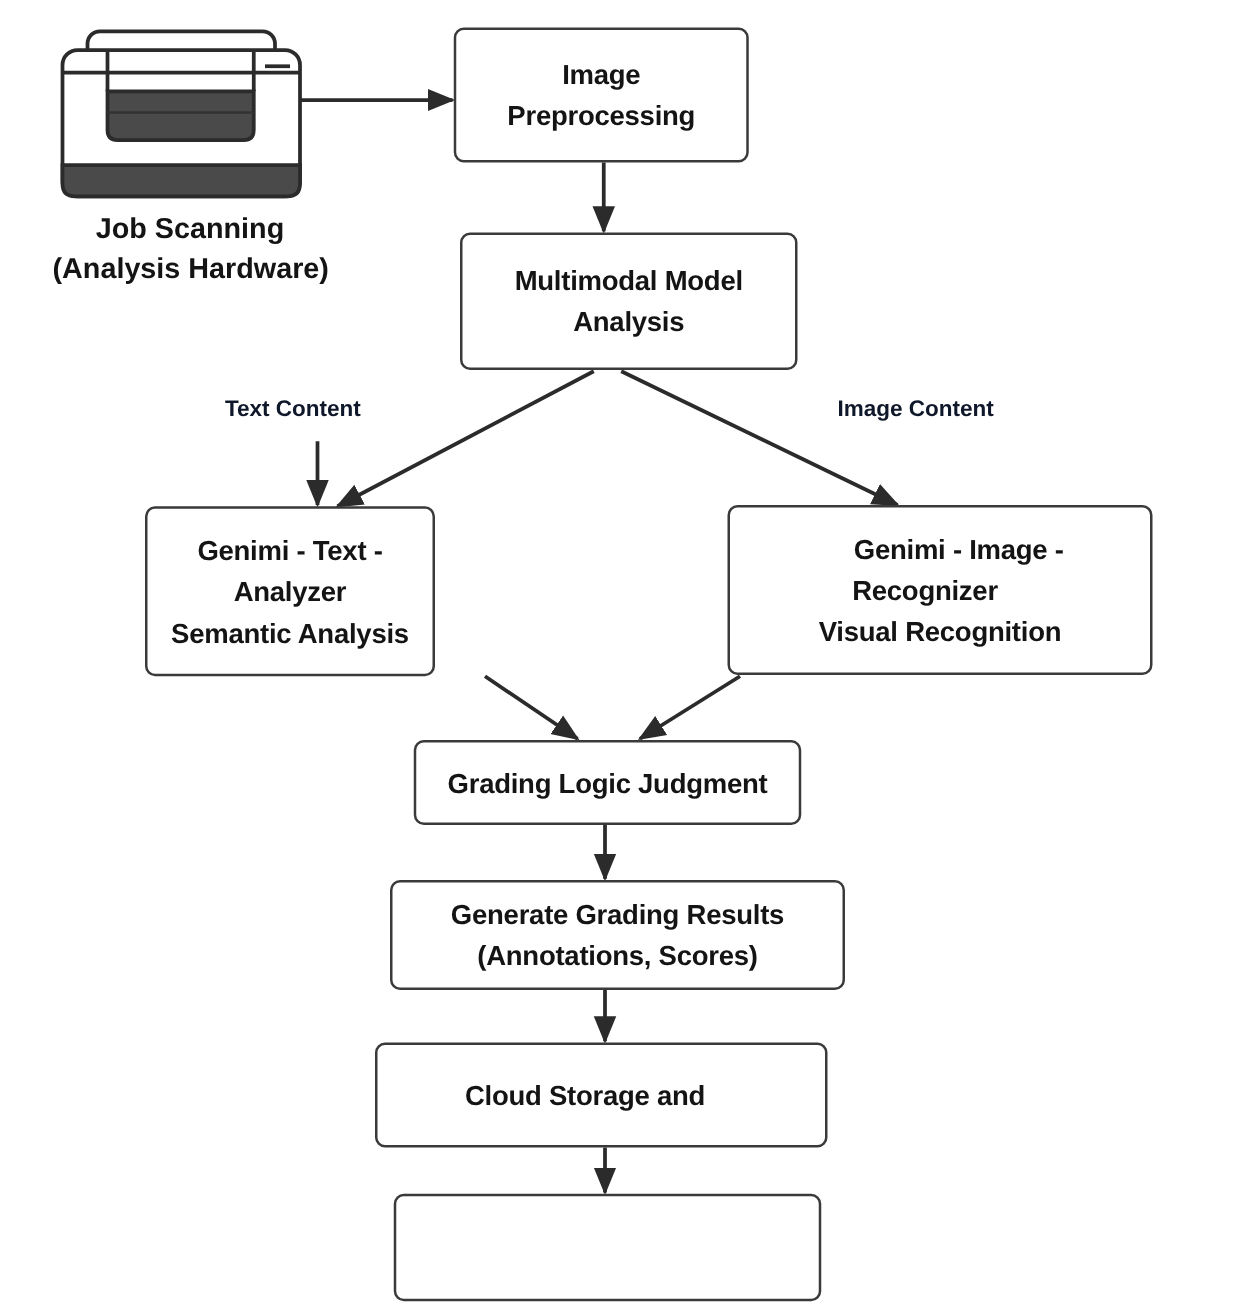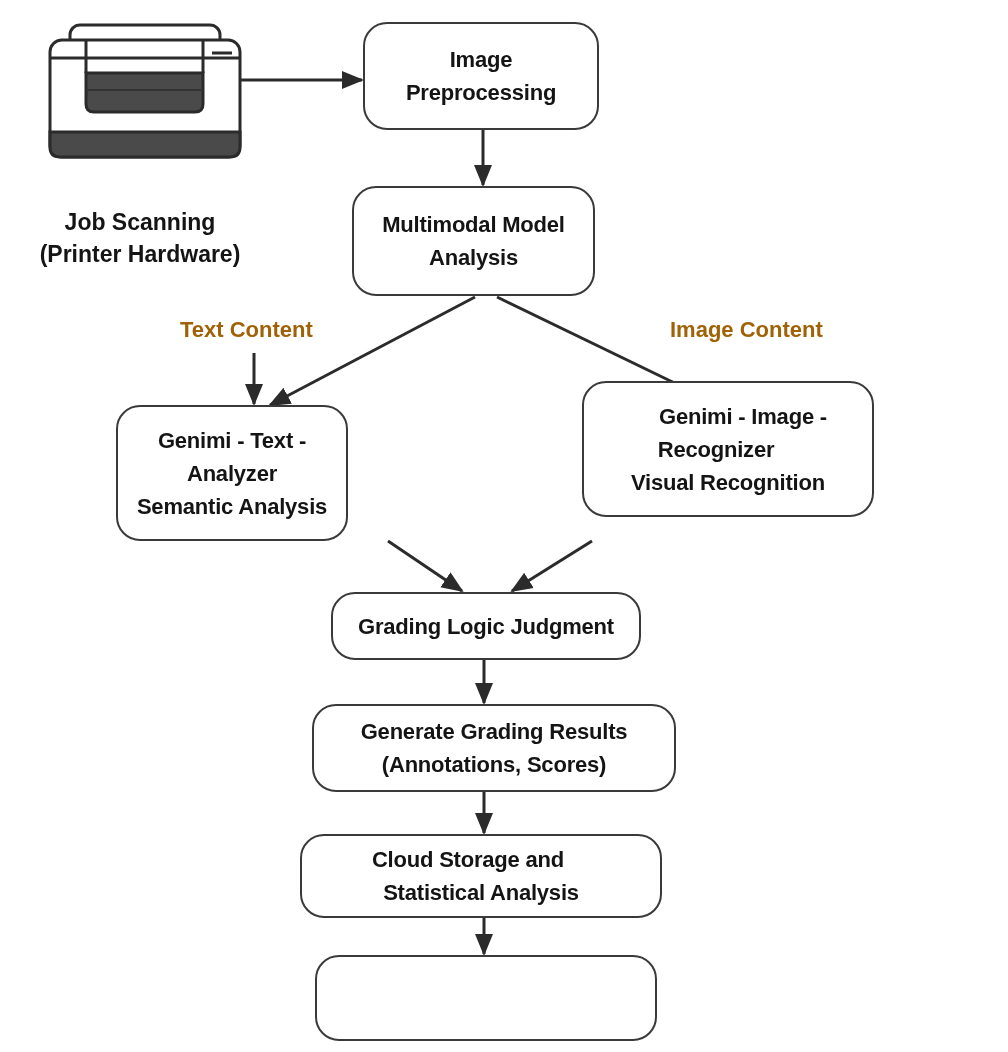--- a/index.html
+++ b/index.html
@@ -1,24 +1,24 @@
 <!DOCTYPE html>
 <html><head>
 <meta charset="utf-8">
 <style>
   html, body { margin:0; padding:0; background:#ffffff; }
   body { width:1008px; height:1052px; position:relative; overflow:hidden;
          font-family:"Liberation Sans", "DejaVu Sans", sans-serif; color:#141414; }
   #canvas { position:absolute; left:0; top:0; }
   .node { position:absolute; box-sizing:border-box; border:2px solid #3a3a3a;
-          border-radius:24px; background:#fff; display:flex; flex-direction:column;
+          border-radius:8px; background:#fff; display:flex; flex-direction:column;
           align-items:center; justify-content:center; text-align:right;
           font-weight:bold; font-size:22px; line-height:33px; letter-spacing:-0.2px; }
   .node span { display:block; white-space:nowrap; }
-  .label { position:absolute; font-weight:bold; font-size:22px; white-space:nowrap; color:#a16207; }
+  .label { position:absolute; font-weight:bold; font-size:18px; white-space:nowrap; color:#0f172a; }
   .printer-caption { position:absolute; font-weight:bold; font-size:23px; line-height:32px;
                      text-align:center; white-space:nowrap; }
 </style>
 </head>
 <body>
 
 <svg id="canvas" width="1008" height="1052">
   <defs>
     <marker id="arrow" markerWidth="10" markerHeight="10" refX="9" refY="5" orient="auto" markerUnits="userSpaceOnUse" viewBox="0 0 10 10">
       <path d="M0,0 L10,5 L0,10 z" fill="#2b2b2b"></path>
@@ -47,58 +47,57 @@
       <line x1="497" y1="297" x2="718" y2="404" stroke="#2b2b2b" stroke-width="3" marker-end="url(#arrowL)"></line>
       <line x1="254" y1="353" x2="254" y2="404" stroke="#2b2b2b" stroke-width="3" marker-end="url(#arrowL)"></line>
       <line x1="388" y1="541" x2="462" y2="591" stroke="#2b2b2b" stroke-width="3" marker-end="url(#arrowL)"></line>
       <line x1="592" y1="541" x2="512" y2="591" stroke="#2b2b2b" stroke-width="3" marker-end="url(#arrowL)"></line>
       <line x1="484" y1="660" x2="484" y2="703" stroke="#2b2b2b" stroke-width="3" marker-end="url(#arrowL)"></line>
       <line x1="484" y1="792" x2="484" y2="833" stroke="#2b2b2b" stroke-width="3" marker-end="url(#arrowL)"></line>
       <line x1="484" y1="918" x2="484" y2="954" stroke="#2b2b2b" stroke-width="3" marker-end="url(#arrowL)"></line>
     </g>
 </svg>
 
-<div class="printer-caption" style="left:30px; top:166px; width:220px;margin-top:40px;">
+<div class="printer-caption" style="left:42px; top:166px; width:220px;">
   <span style="display:block">Job Scanning</span>
-  <span style="display:block">(Printer Hardware)</span>
+  <span style="display:block">(Analysis Hardware)</span>
 </div>
 
 <div class="node" style="left:363px; top:22px; width:236px; height:108px;">
   <span>Image</span>
   <span>Preprocessing</span>
 </div>
 
-<div class="node" style="left:352px; top:186px; width:243px; height:110px;">
+<div class="node" style="left:368px; top:186px; width:270px; height:110px;">
   <span>Multimodal Model</span>
   <span>Analysis</span>
 </div>
 
 <div class="label" style="left:180px; top:317px;">Text Content</div>
 <div class="label" style="left:670px; top:317px;">Image Content</div>
 
 <div class="node" style="left:116px; top:405px; width:232px; height:136px;">
   <span>Genimi - Text -</span>
   <span>Analyzer</span>
   <span>Semantic Analysis</span>
 </div>
 
-<div class="node" style="left:582px; top:381px; width:292px; height:136px;">
+<div class="node" style="left:582px; top:404px; width:340px; height:136px;">
   <span style="margin-left:30px;">Genimi - Image -</span>
   <span style="margin-right:24px;">Recognizer</span>
   <span>Visual Recognition</span>
 </div>
 
 <div class="node" style="left:331px; top:592px; width:310px; height:68px;">
   <span>Grading Logic Judgment</span>
 </div>
 
 <div class="node" style="left:312px; top:704px; width:364px; height:88px;">
   <span>Generate Grading Results</span>
   <span>(Annotations, Scores)</span>
 </div>
 
 <div class="node" style="left:300px; top:834px; width:362px; height:84px;">
   <span style="margin-right:26px;">Cloud Storage and</span>
-  <span>Statistical Analysis</span>
 </div>
 
 <div class="node" style="left:315px; top:955px; width:342px; height:86px;">
 </div>
 
 </body></html>

